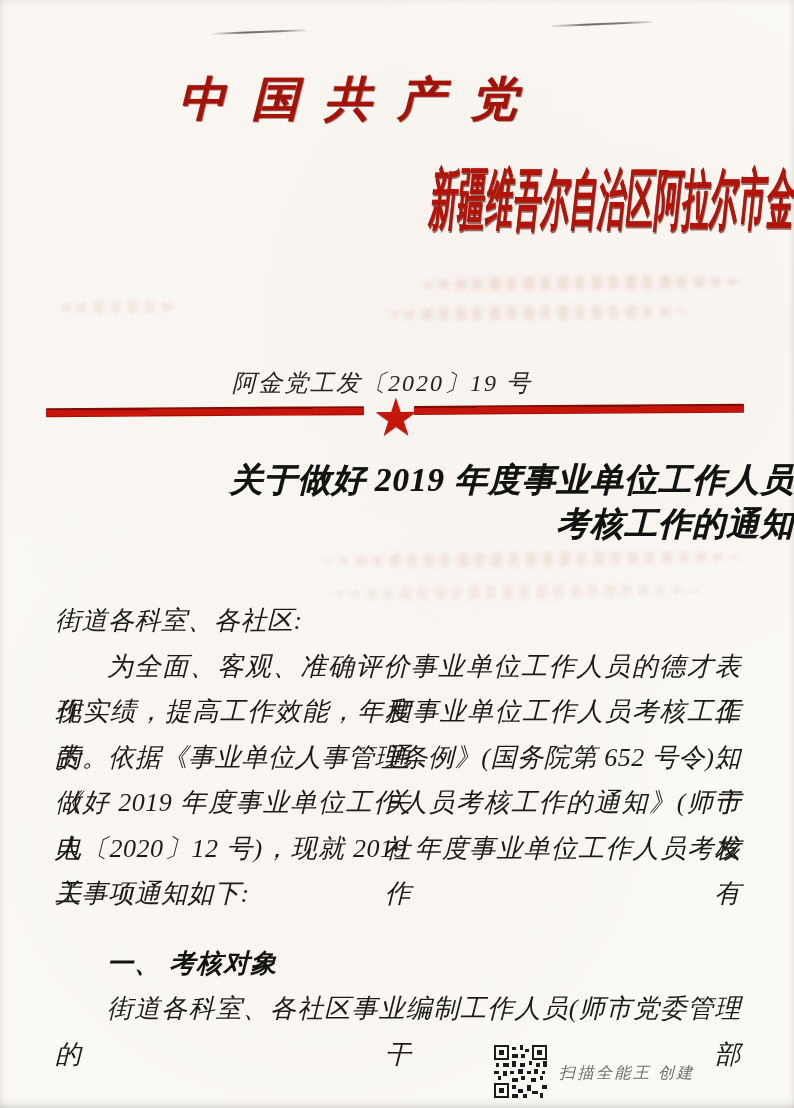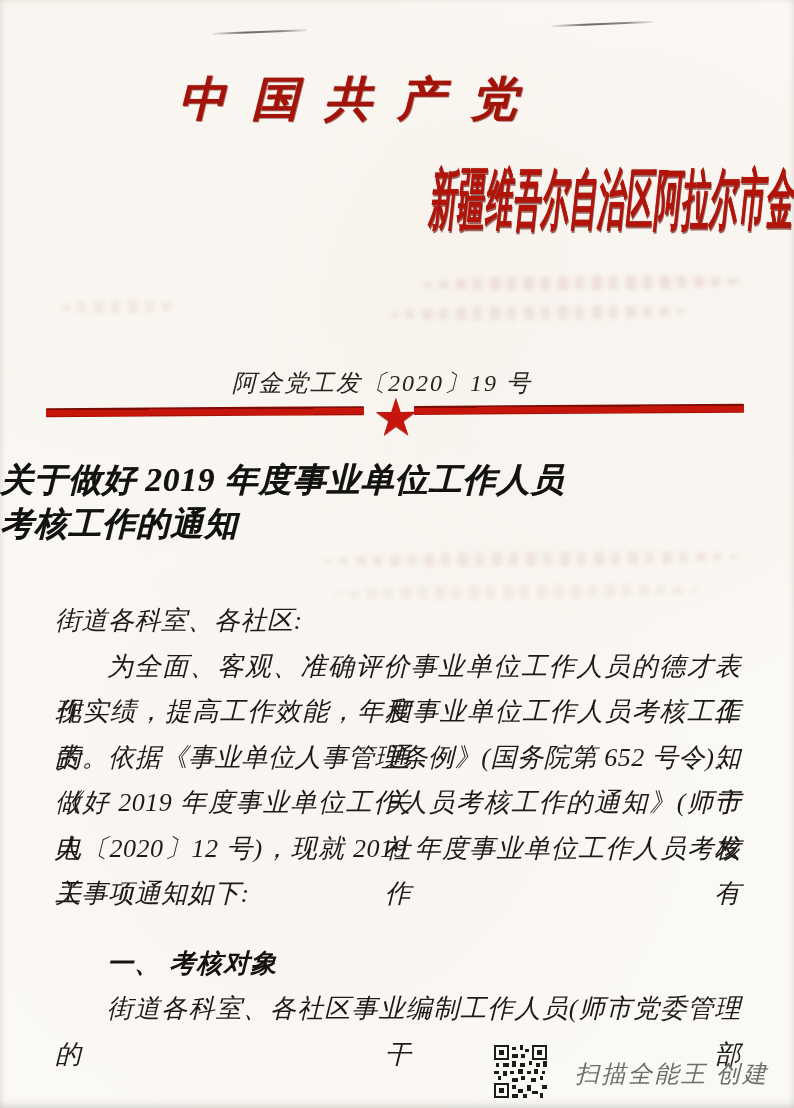--- a/index.html
+++ b/index.html
@@ -125,21 +125,21 @@
     line-height: 1;
     color: #c6150a;
     text-shadow: 0 1px 0 rgba(110,10,4,0.55);
     font-family: "DejaVu Sans", sans-serif;
   }
 
   
   .doc-title {
     position: absolute;
     top: 458px; left: 0; width: 794px;
-    text-align: left;
+    text-align: right;
     font-size: 33px;
     font-weight: bold;
     line-height: 44px;
     color: #121210;
     letter-spacing: 1px;
     text-shadow: 0.4px 0.4px 0 rgba(20,20,20,0.75);
   }
 
   
   .body-text {
@@ -171,22 +171,22 @@
 
   
   .scan-footer {
     position: absolute;
     left: 494px; top: 1045px;
     display: flex;
     align-items: center;
   }
   .qr { width: 53px; height: 53px; }
   .scan-note {
-    margin-left: 28px;
-    font-size: 24px;
+    margin-left: 12px;
+    font-size: 16px;
     color: #6d6d6d;
     letter-spacing: 2.5px;
     white-space: nowrap;
     padding-top: 4px;
     text-align: center;
   }
 </style>
 </head>
 <body>
 

